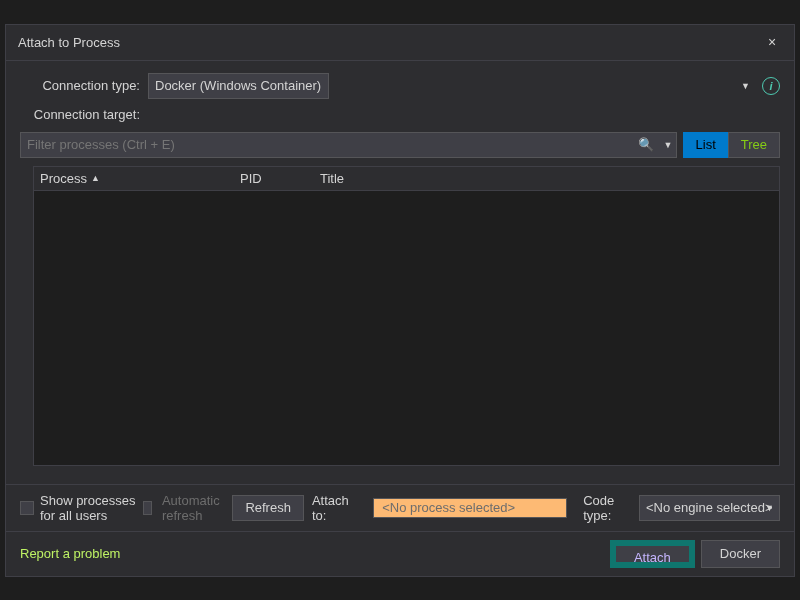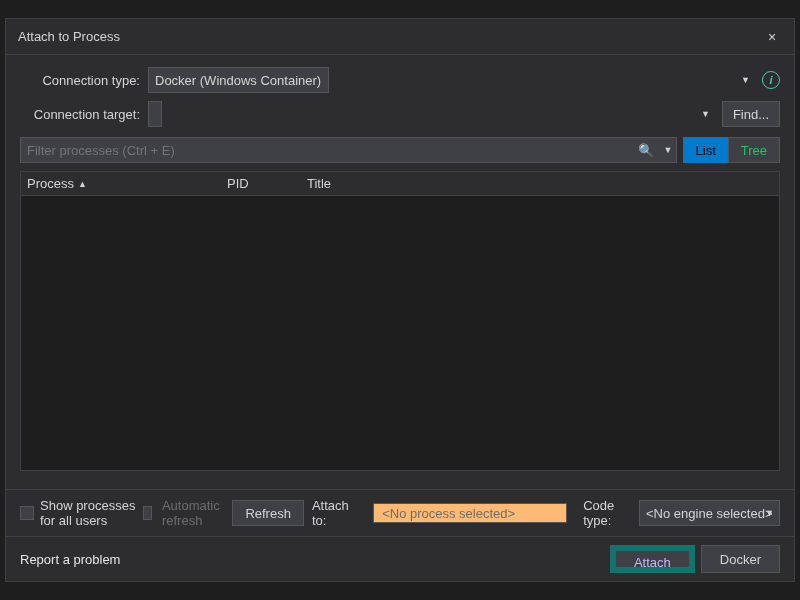--- a/index.html
+++ b/index.html
@@ -183,41 +183,41 @@
     }
 
     .view-buttons {
       display: flex;
       gap: 0;
     }
 
     .view-btn {
       background: #3f3f46;
       border: 1px solid #555558;
-      color: #22c55e;
+      color: #84cc16;
       padding: 3px 12px;
       height: 26px;
       cursor: pointer;
     }
 
     .view-btn.active {
       background: #007acc;
       border-color: #007acc;
       color: #000000;
     }
 
     .view-btn:first-child {
       border-right: none;
     }
 
     .process-table {
       border: 1px solid #3f3f46;
       display: flex;
       flex-direction: column;
-      margin: 0 0 6px 0;
+      margin: 0 0 6px 13px;
       height: 300px;
     }
 
     .table-header {
       display: flex;
       background: #2d2d30;
       border-bottom: 1px solid #3f3f46;
       padding: 4px 6px;
     }
 
@@ -360,21 +360,21 @@
 
     .footer-row {
       display: flex;
       align-items: center;
       justify-content: space-between;
       padding: 8px 14px;
       border-top: 1px solid #3f3f46;
     }
 
     .report-link {
-      color: #e5e5e5;
+      color: #bef264;
       text-decoration: none;
       cursor: pointer;
     }
 
     .action-buttons {
       display: flex;
       gap: 6px;
     }
 
     .attach-action-btn {
@@ -418,28 +418,20 @@
         <div class="dropdown-container">
           <div class="select-wrapper">
             <select><option>Docker (Windows Container)</option><option>Default</option><option>Remote (Windows)</option></select>
           </div>
           <div class="info-icon">i</div>
         </div>
       </div>
 
       <div class="form-row">
         <span class="form-label">Connection target:</span>
-        <div class="dropdown-container">
-          <div class="select-wrapper">
-            <select>
-              <option></option>
-            </select>
-          </div>
-          <button class="find-btn">Find...</button>
-        </div>
       </div>
 
       <div class="toolbar-row">
         <div class="filter-container">
           <input class="filter-input" type="text" placeholder="Filter processes (Ctrl + E)" style="">
           <span class="search-icon-area">🔍</span>
           <span class="dropdown-arrow-small">▼</span>
         </div>
         <div class="view-buttons">
           <button class="view-btn active">List</button>

